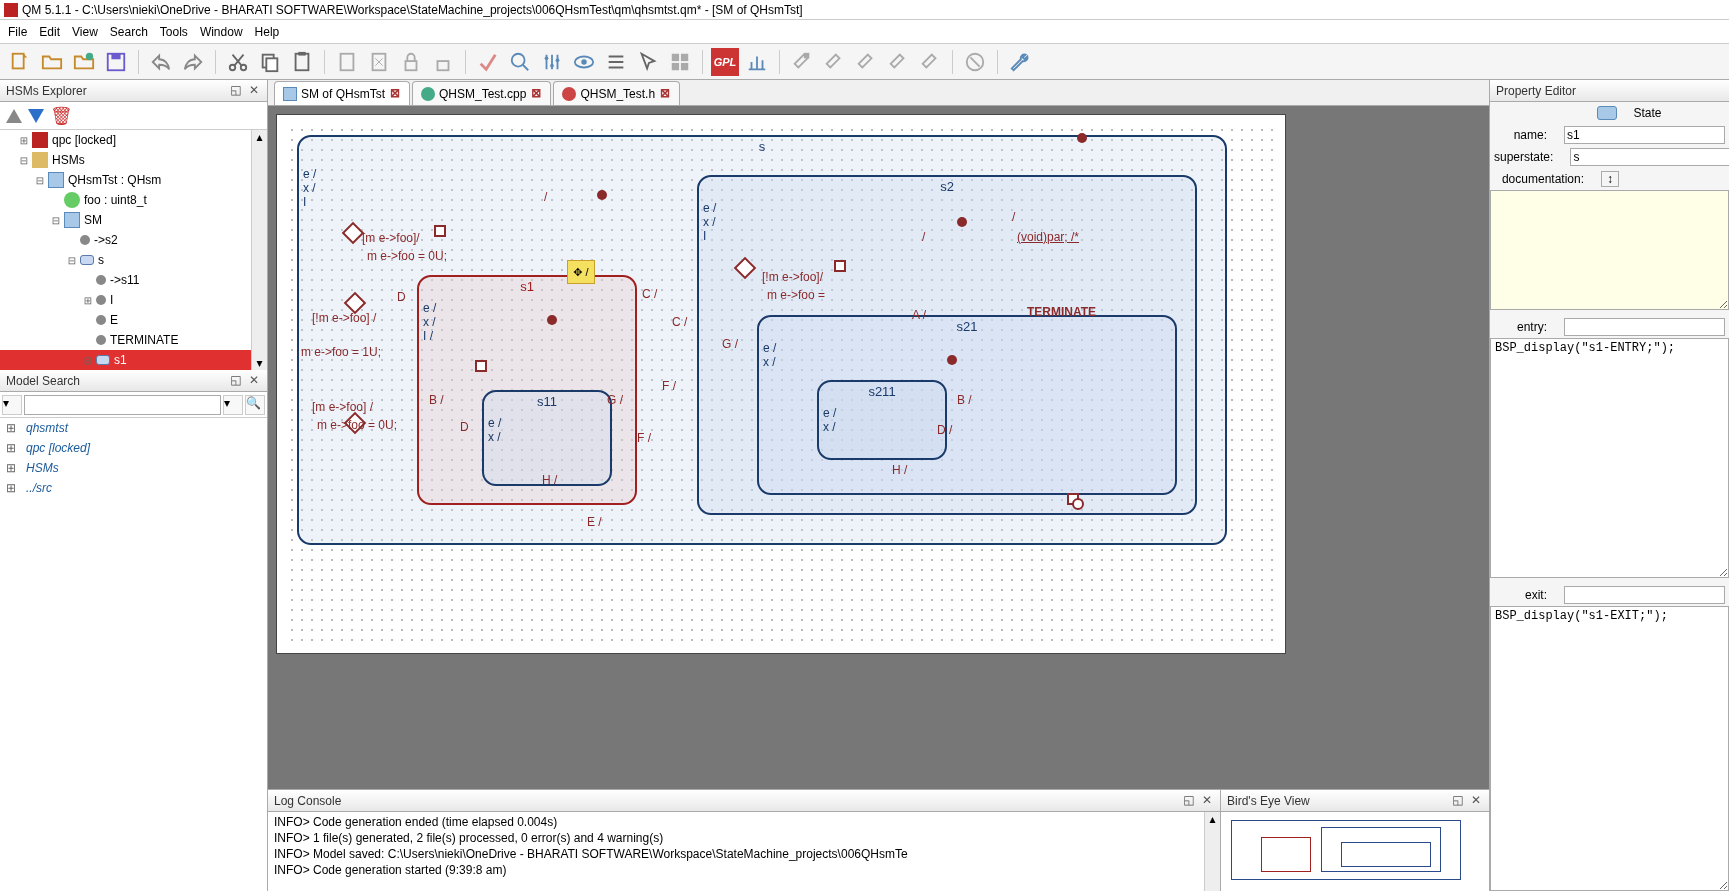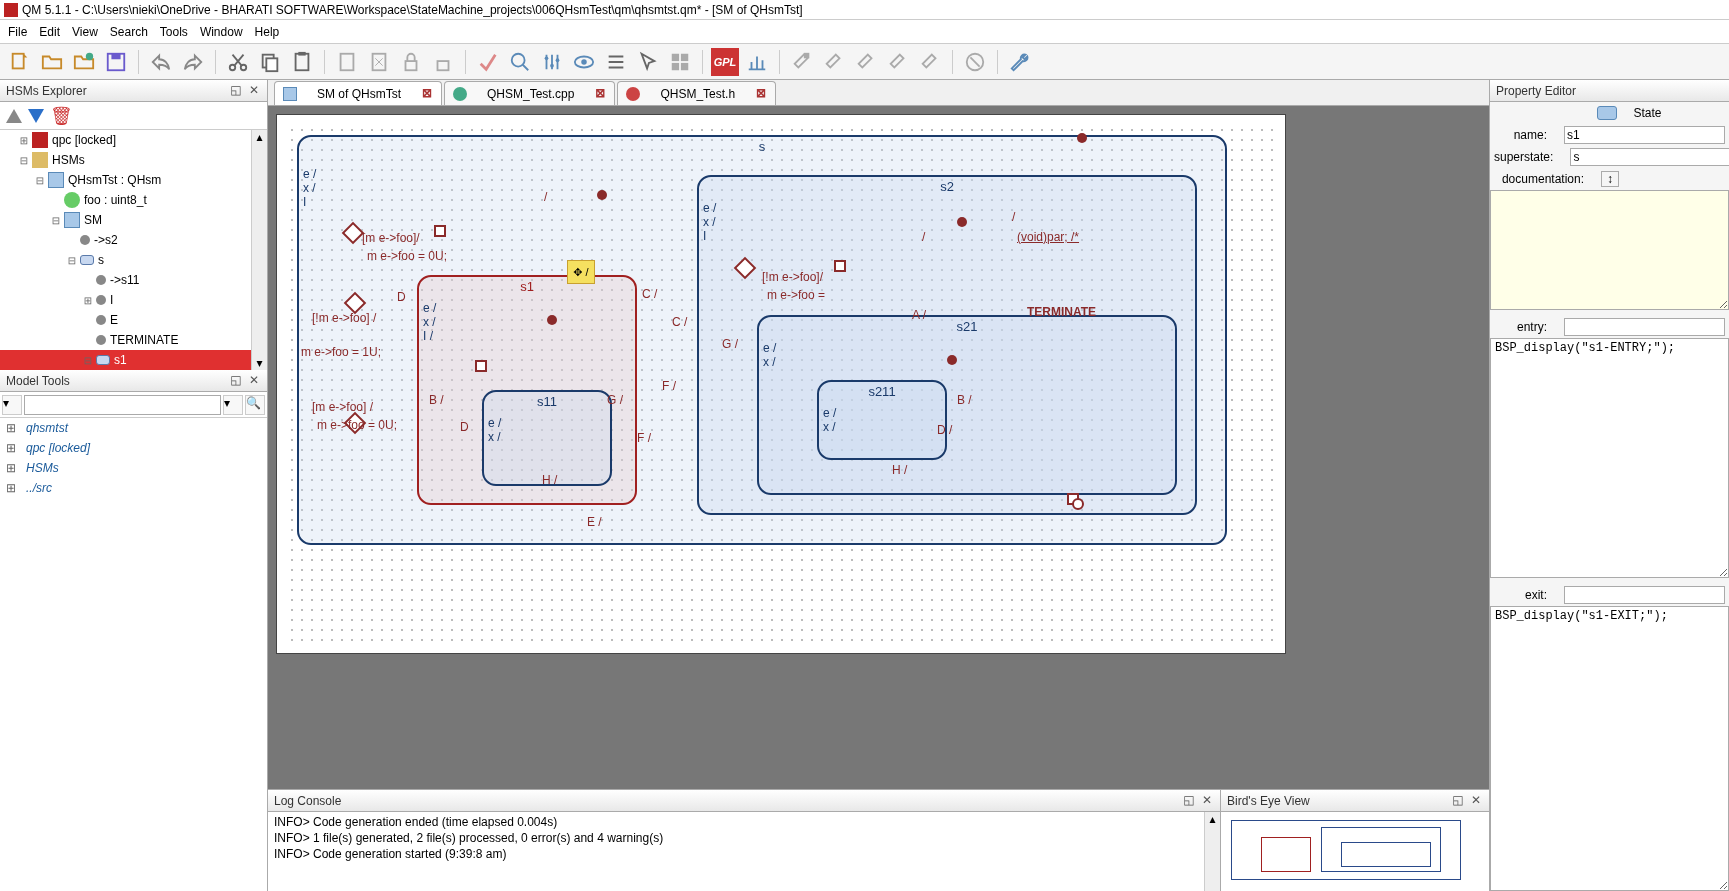--- a/index.html
+++ b/index.html
@@ -56,21 +56,21 @@
 
 .search-toolbar { height: 26px; display: flex; align-items: center; gap: 2px; padding: 2px; border-bottom: 1px solid #ccc; }
 .search-toolbar input { flex: 1; height: 20px; border: 1px solid #aaa; padding: 0 2px; }
 .search-toolbar .sbtn { width: 20px; height: 20px; border: 1px solid #ccc; background: #f8f8f8; cursor: pointer; }
 .search-list { flex: 1; overflow: auto; background: #fff; }
 .sr-row { height: 20px; display: flex; align-items: center; padding-left: 6px; gap: 4px; font-style: italic; color: #1a5a9a; }
 .sr-row .expander { width: 12px; color: #666; font-style: normal; }
 
 
 .tab-bar { height: 26px; background: #f0f0f0; display: flex; align-items: flex-end; padding-left: 6px; gap: 2px; border-bottom: 1px solid #aaa; }
-.tab { height: 24px; padding: 0 8px; display: flex; align-items: center; gap: 20px; border: 1px solid #aaa; border-bottom: none; background: #f8f8f8; border-radius: 4px 4px 0 0; font-size: 11px; justify-content: center; }
+.tab { height: 24px; padding: 0 8px; display: flex; align-items: center; gap: 4px; border: 1px solid #aaa; border-bottom: none; background: #f8f8f8; border-radius: 4px 4px 0 0; font-size: 11px; justify-content: center; }
 .tab.active { background: #fff; }
 .tab .ficon { width: 14px; height: 14px; }
 .tab .close { width: 12px; height: 12px; color: #a33; font-weight: bold; text-align: center; line-height: 10px; cursor: pointer; }
 
 
 .canvas-wrap { flex: 1; overflow: auto; background: #777; position: relative; }
 .canvas { position: absolute; left: 8px; top: 8px; width: 1010px; height: 540px; background: #fff; border: 1px solid #444; }
 .grid-bg { position: absolute; inset: 10px; background-image:
   radial-gradient(circle, #bbb 0.8px, transparent 0.8px);
   background-size: 10px 10px; }
@@ -371,21 +371,21 @@
           <span>s1</span>
         </div>
 
       <div style="position:absolute;right:0;top:0;bottom:0;width:16px;background:#eee;border-left:1px solid #ccc;">
         <div style="position:absolute;top:0;width:100%;height:14px;text-align:center;">▴</div>
         <div style="position:absolute;bottom:0;width:100%;height:14px;text-align:center;">▾</div>
       </div>
     </div>
 
     <div class="panel-header">
-      <span>Model Tools</span>
+      <span>Model Search</span>
       <div class="spacer"></div>
       <div class="hbtn">◱</div>
       <div class="hbtn">✕</div>
     </div>
     <div class="search-toolbar">
       <div class="sbtn">▾</div>
       <input type="text" style="">
       <div class="sbtn">▾</div>
       <div class="sbtn">🔍</div>
     </div>
@@ -540,20 +540,21 @@
         <div class="panel-header">
           <span>Log Console</span>
           <div class="spacer"></div>
           <div class="hbtn">◱</div>
           <div class="hbtn">✕</div>
         </div>
         <div style="display:flex;flex:1;overflow:hidden;">
           <div class="log-console" style="flex:1;">
             <div>INFO&gt; Code generation ended (time elapsed 0.004s)</div>
             <div>INFO&gt; 1 file(s) generated, 2 file(s) processed, 0 error(s) and 4 warning(s)</div>
+            <div>INFO&gt; Model saved: C:\Users\nieki\OneDrive - BHARATI SOFTWARE\Workspace\StateMachine_projects\006QHsmTe</div>
             <div>INFO&gt; Code generation started (9:39:8 am)</div>
           </div>
           <div class="scrollbar-v">
             <div style="text-align:center;">▴</div>
           </div>
         </div>
       </div>
       <div class="bottom-right">
         <div class="panel-header">
           <span>Bird's Eye View</span>

